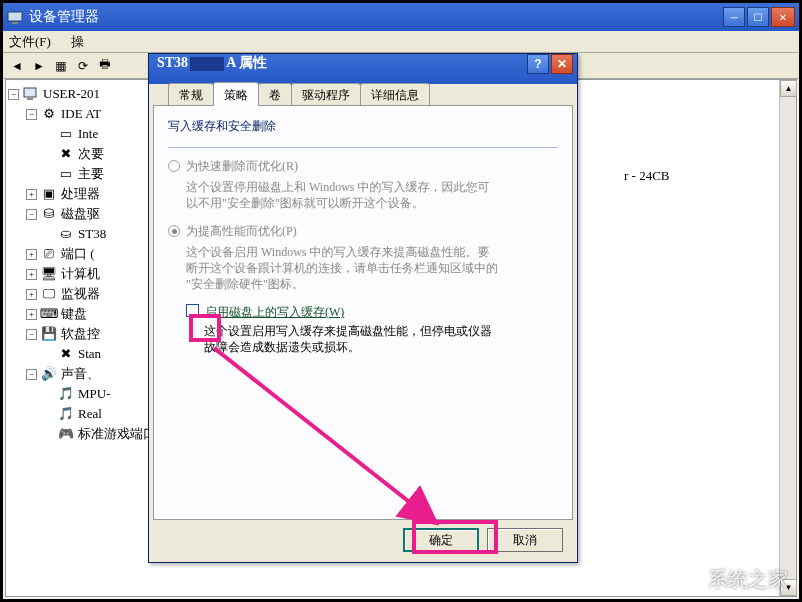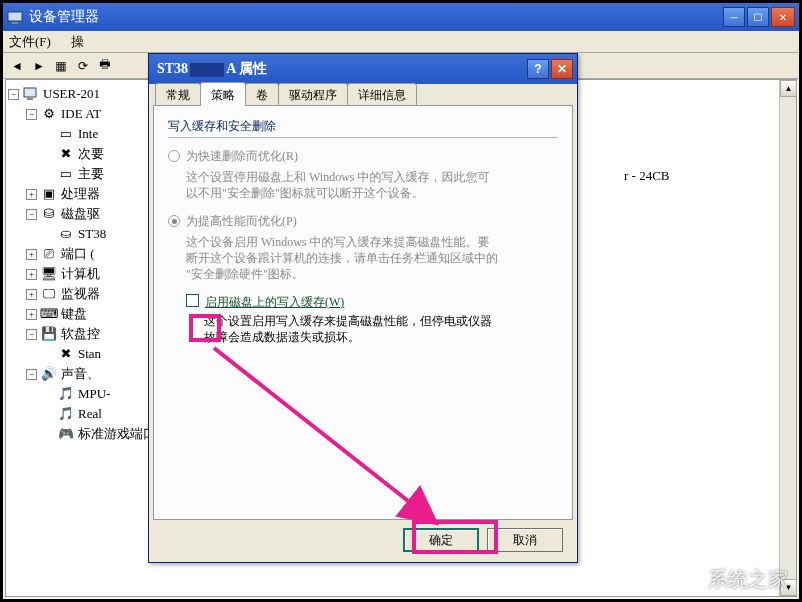--- a/index.html
+++ b/index.html
@@ -27,33 +27,33 @@
 .tree-toggle { width: 11px; height: 11px; border: 1px solid #888; display: inline-flex; align-items: center; justify-content: center; font-size: 9px; line-height: 1; margin-right: 4px; color: #000; }
 .tree-spacer { display: inline-block; }
 .tree-icon { width: 16px; height: 16px; margin-right: 4px; display: inline-flex; align-items: center; justify-content: center; }
 .vscroll { width: 17px; background: #e8e6de; border-left: 1px solid #c5c2b8; position: relative; }
 .vscroll .arrow { position: absolute; left: 0; width: 17px; height: 17px; background: linear-gradient(to bottom,#fdfdfd,#d8d5c9); border: 1px solid #aca899; display: flex; align-items: center; justify-content: center; font-size: 8px; }
 .vscroll .arrow.up { top: 0; }
 .vscroll .arrow.down { bottom: 0; }
 
 
 .dialog { position: absolute; top: 53px; left: 148px; width: 430px; height: 510px; background: #ece9d8; border: 1px solid #0a246a; box-shadow: 2px 2px 4px rgba(0,0,0,0.3); }
-.dlg-titlebar { height: 30px; background: linear-gradient(to bottom, #3b6ed5, #2558c5); display: flex; align-items: center; padding: 0 4px 0 8px; color: #fff; }
+.dlg-titlebar { height: 30px; background: linear-gradient(to bottom, #3b6ed5, #2558c5); display: flex; align-items: flex-start; padding: 0 4px 0 8px; color: #fff; }
 .dlg-titlebar .title { font-size: 14px; font-family: SimSun; flex: 1; font-weight: bold; }
 .dlg-titlebar .dbtn { width: 22px; height: 20px; margin-left: 2px; display: flex; align-items: center; justify-content: center; font-size: 12px; font-weight: bold; }
 .dbtn.help { background: linear-gradient(to bottom,#6b9eef,#3e72d6); border: 1px solid #1a3a80; }
 .dbtn.close { background: linear-gradient(to bottom,#e8795c,#d04a2a); border: 1px solid #902a10; }
 
-.dlg-body { position: absolute; top: 30px; left: 4px; right: 4px; bottom: 4px; }
+.dlg-body { position: absolute; top: 30px; left: 4px; right: 4px; bottom: 4px; padding-left: 13px; }
 .tabs { display: flex; align-items: flex-end; height: 22px; padding-left: 2px; }
 .tab { padding: 3px 10px 2px; background: #ece9d8; border: 1px solid #919b9c; border-bottom: none; margin-right: -1px; font-family: SimSun; font-size: 12px; border-top-left-radius: 3px; border-top-right-radius: 3px; }
 .tab.active { background: #fcfcfe; position: relative; z-index: 2; padding-top: 4px; }
 .tab-panel { background: #fcfcfe; border: 1px solid #919b9c; position: absolute; top: 21px; left: 0; right: 0; bottom: 38px; padding: 12px 14px; font-family: SimSun; font-size: 12px; }
 
-.group-title { color: #0a246a; font-size: 12px; margin-bottom: 2px; }
+.group-title { color: #0a246a; font-size: 12px; margin-bottom: 12px; }
 .group-line { border: none; border-top: 1px solid #a9b6d6; margin-bottom: 10px; }
 
 .radio-row { display: flex; align-items: flex-start; margin-bottom: 4px; }
 .radio { width: 12px; height: 12px; border: 1px solid #a0a0a0; border-radius: 50%; margin-right: 6px; margin-top: 2px; flex-shrink: 0; display: inline-flex; align-items: center; justify-content: center; }
 .radio.selected::after { content: ""; width: 5px; height: 5px; background: #888; border-radius: 50%; }
 .opt-label { color: #8a8a8a; }
 .opt-desc { color: #8a8a8a; margin-left: 18px; line-height: 16px; margin-bottom: 12px; }
 
 .check-row { display: flex; align-items: flex-start; margin-left: 18px; }
 .checkbox { width: 13px; height: 13px; border: 1px solid #1c4da0; background: #fff; margin-right: 6px; flex-shrink: 0; }

